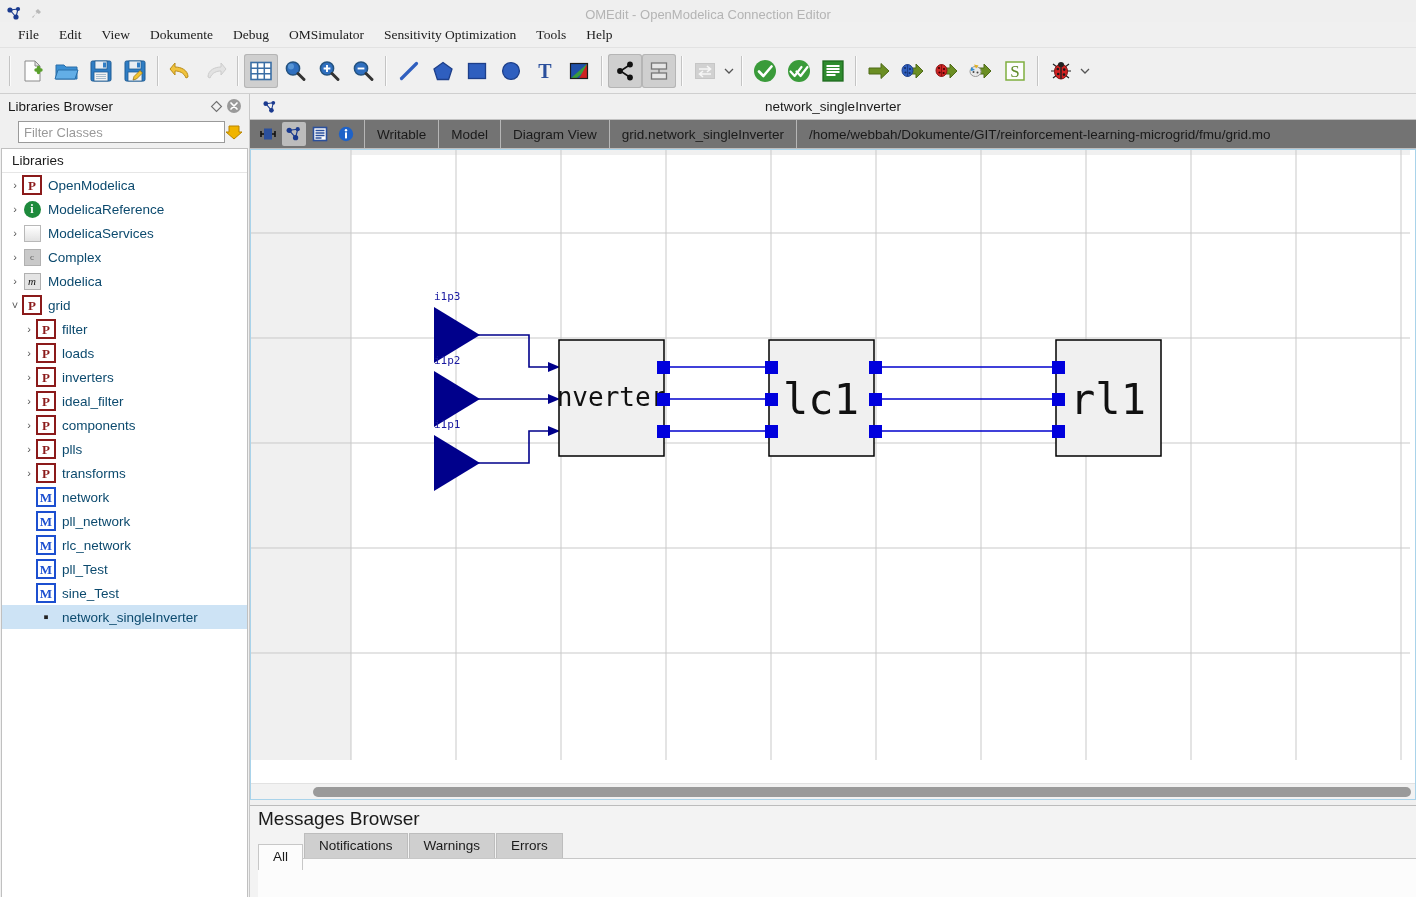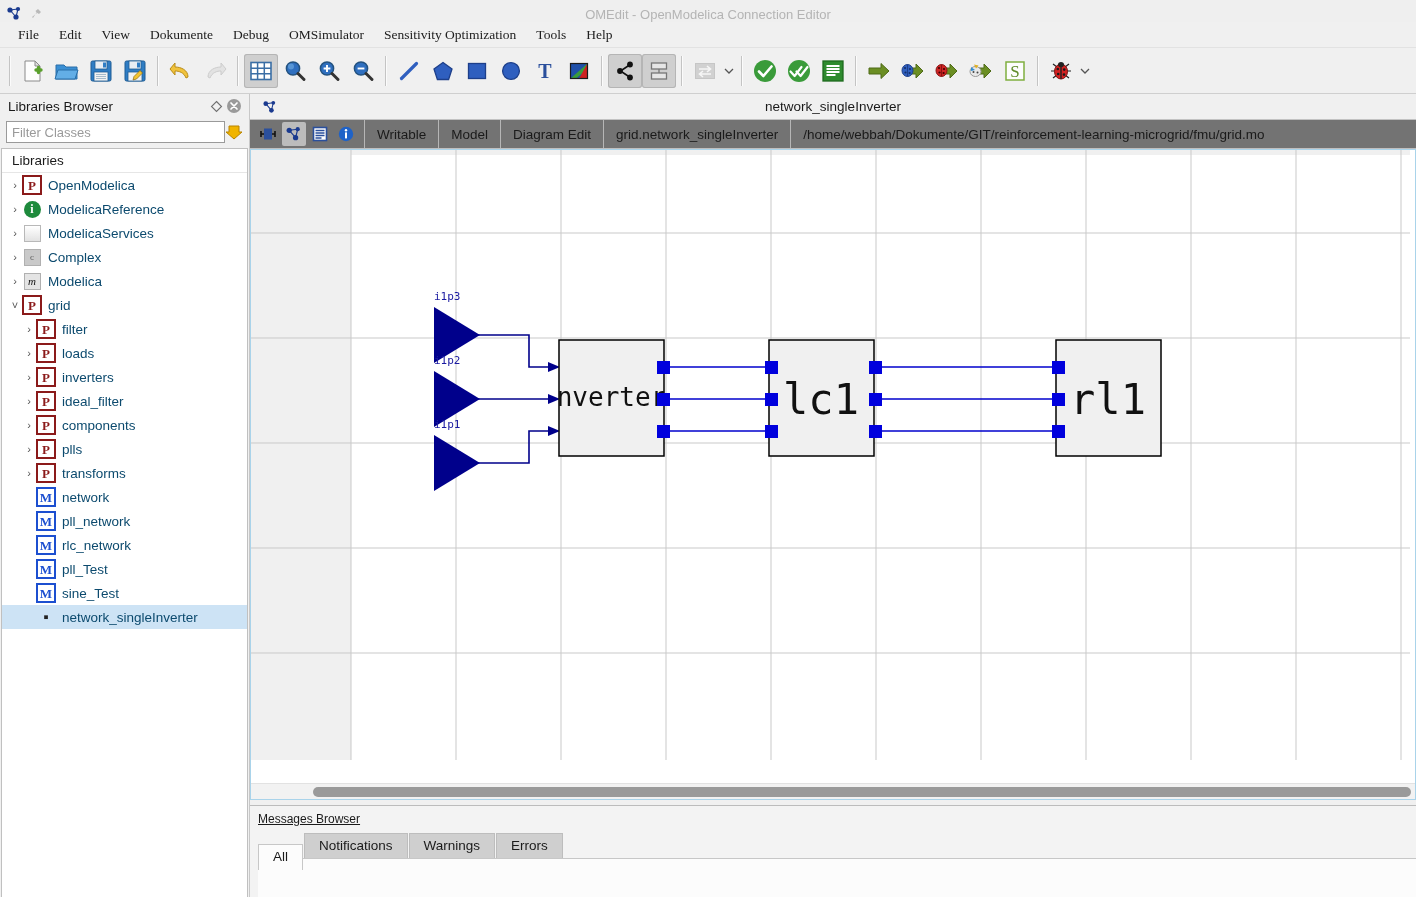--- a/index.html
+++ b/index.html
@@ -92,20 +92,21 @@
   }
   #lib-header .lh-title { flex: 1; }
   #lib-header .lh-btn {
     width: 18px; height: 18px;
     display: flex; align-items: center; justify-content: center;
     cursor: default;
   }
   #lib-filterrow {
     display: flex; align-items: center;
     padding: 3px 6px 5px 6px;
+    margin-left: 12px;
   }
   #lib-filter {
     flex: 1; height: 22px;
     border: 1px solid #9a9a9a;
     background: #fff;
     font-family: "Liberation Sans", sans-serif;
     font-size: 13px;
     padding: 0 5px;
     color: #222;
     outline: none;
@@ -268,22 +269,21 @@
     height: 92px;
     background: #f3f3f3;
     border-top: 1px solid #bcbcbc;
     display: flex; flex-direction: column;
     margin-top: 5px;
   }
   #msg-header {
     height: 26px;
     display: flex; align-items: center;
     padding-left: 8px;
-    font-size: 12px;
-    text-decoration: underline;
+    font-size: 19px;
   }
   #msg-tabs {
     display: flex; align-items: flex-end;
     padding-left: 8px;
     height: 26px;
   }
   .msg-tab {
     padding: 4px 14px 5px 14px;
     font-size: 13.5px;
     background: #cfcfcf;
@@ -759,21 +759,21 @@
         <div class="ib-btn">
           <svg width="18" height="18" viewBox="0 0 18 18">
             <circle cx="9" cy="9" r="7.2" fill="#1e62c8"></circle>
             <circle cx="9" cy="5.2" r="1.2" fill="#fff"></circle>
             <rect x="8" y="7.4" width="2" height="6" fill="#fff"></rect>
           </svg>
         </div>
       </div>
       <div class="ib-cell">Writable</div>
       <div class="ib-cell">Model</div>
-      <div class="ib-cell">Diagram Edit</div>
+      <div class="ib-cell">Diagram View</div>
       <div class="ib-cell">grid.network_singleInverter</div>
       <div class="ib-cell grow">/home/webbah/Dokumente/GIT/reinforcement-learning-microgrid/fmu/grid.mo</div>
     </div>
 
     <div id="canvaswrap">
       <div id="canvas">
 
         <svg id="gridsvg" width="1159" height="610" viewBox="0 0 1159 610">
           <rect x="0" y="0" width="1159" height="610" fill="#ffffff"></rect>
 

